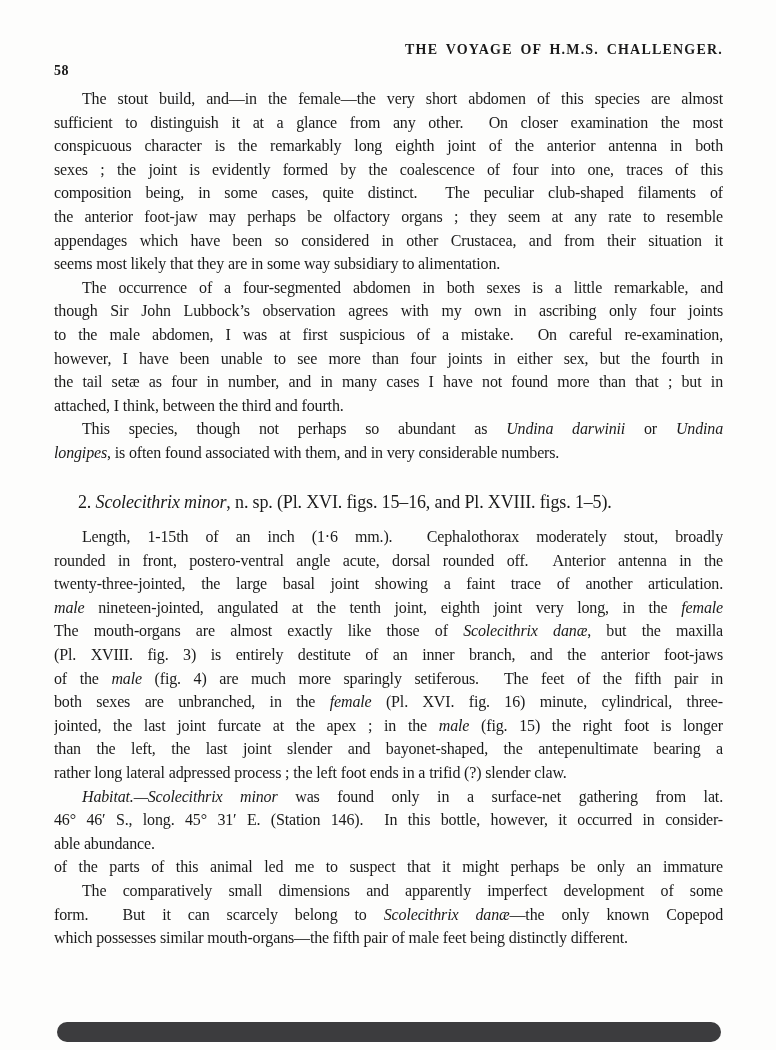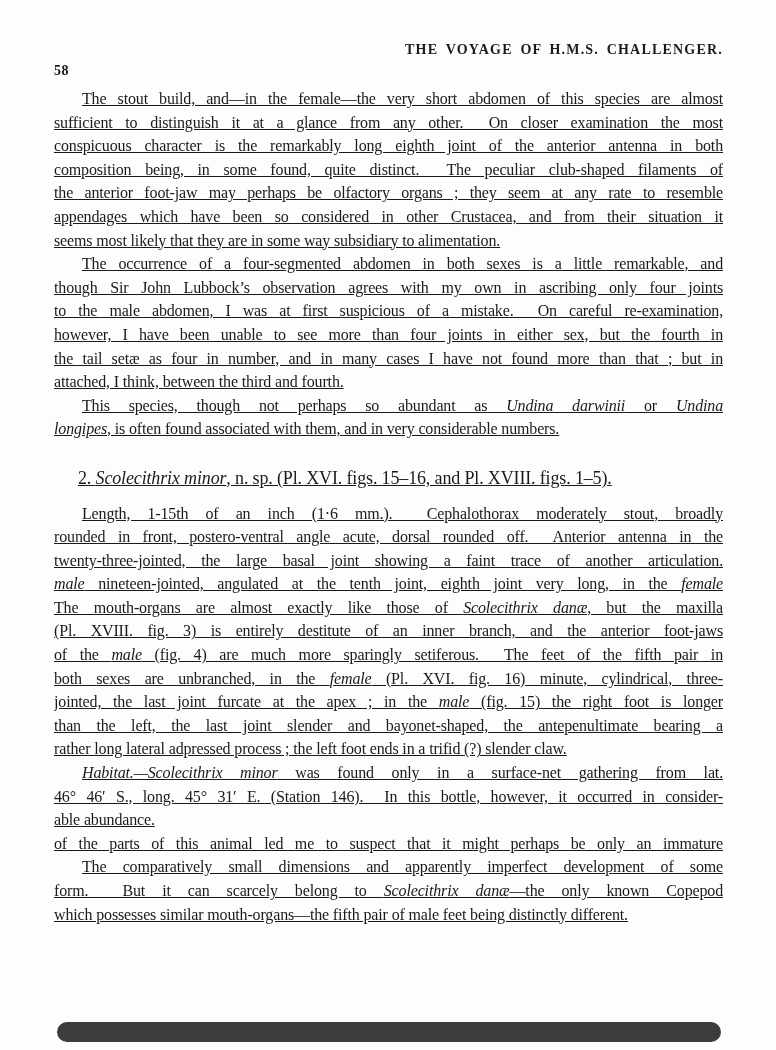--- a/index.html
+++ b/index.html
@@ -27,21 +27,21 @@
   .running-title {
     display: block;
     text-align: right;
     font-size: 14px; font-weight: 700;
     letter-spacing: 1.2px; word-spacing: 3px;
   }
   .body-text {
     position: absolute;
     top: 87px; left: 54px; width: 669px;
   }
-  .para { margin: 0; text-decoration: underline; }
+  .para { margin: 0; }
   .para.heading { margin: 26px 0 11px 0; }
   .line {
     font-size: 16px;
     line-height: 23.6px;
     height: 23.6px;
     overflow: hidden;
     letter-spacing: -0.15px;
     text-align: justify;
     text-align-last: justify;
     white-space: pre-wrap;
@@ -68,21 +68,22 @@
 <div class="page">
   <div class="header">
     <span class="pagenum">58</span>
     <span class="running-title">THE VOYAGE OF H.M.S. CHALLENGER.</span>
   </div>
   <div class="body-text" id="body-text">
       <div class="para">
         <div class="line first"><span>The stout build, and—in the female—the very short abdomen of this species are almost</span></div>
         <div class="line"><span>sufficient to distinguish it at a glance from any other.  On closer examination the most</span></div>
         <div class="line"><span>conspicuous character is the remarkably long eighth joint of the anterior antenna in both</span></div>
-        <div class="line"><span>composition being, in some found, quite distinct.  The peculiar club-shaped filaments of</span></div>
+        <div class="line"><span>sexes ; the joint is evidently formed by the coalescence of four into one, traces of this</span></div>
+        <div class="line"><span>composition being, in some cases, quite distinct.  The peculiar club-shaped filaments of</span></div>
         <div class="line"><span>the anterior foot-jaw may perhaps be olfactory organs ; they seem at any rate to resemble</span></div>
         <div class="line"><span>appendages which have been so considered in other Crustacea, and from their situation it</span></div>
         <div class="line last"><span>seems most likely that they are in some way subsidiary to alimentation.</span></div>
       </div>
       <div class="para">
         <div class="line first"><span>The occurrence of a four-segmented abdomen in both sexes is a little remarkable, and</span></div>
         <div class="line"><span>though Sir John Lubbock’s observation agrees with my own in ascribing only four joints</span></div>
         <div class="line"><span>to the male abdomen, I was at first suspicious of a mistake.  On careful re-examination,</span></div>
         <div class="line"><span>however, I have been unable to see more than four joints in either sex, but the fourth in</span></div>
         <div class="line"><span>the tail setæ as four in number, and in many cases I have not found more than that ; but in</span></div>

